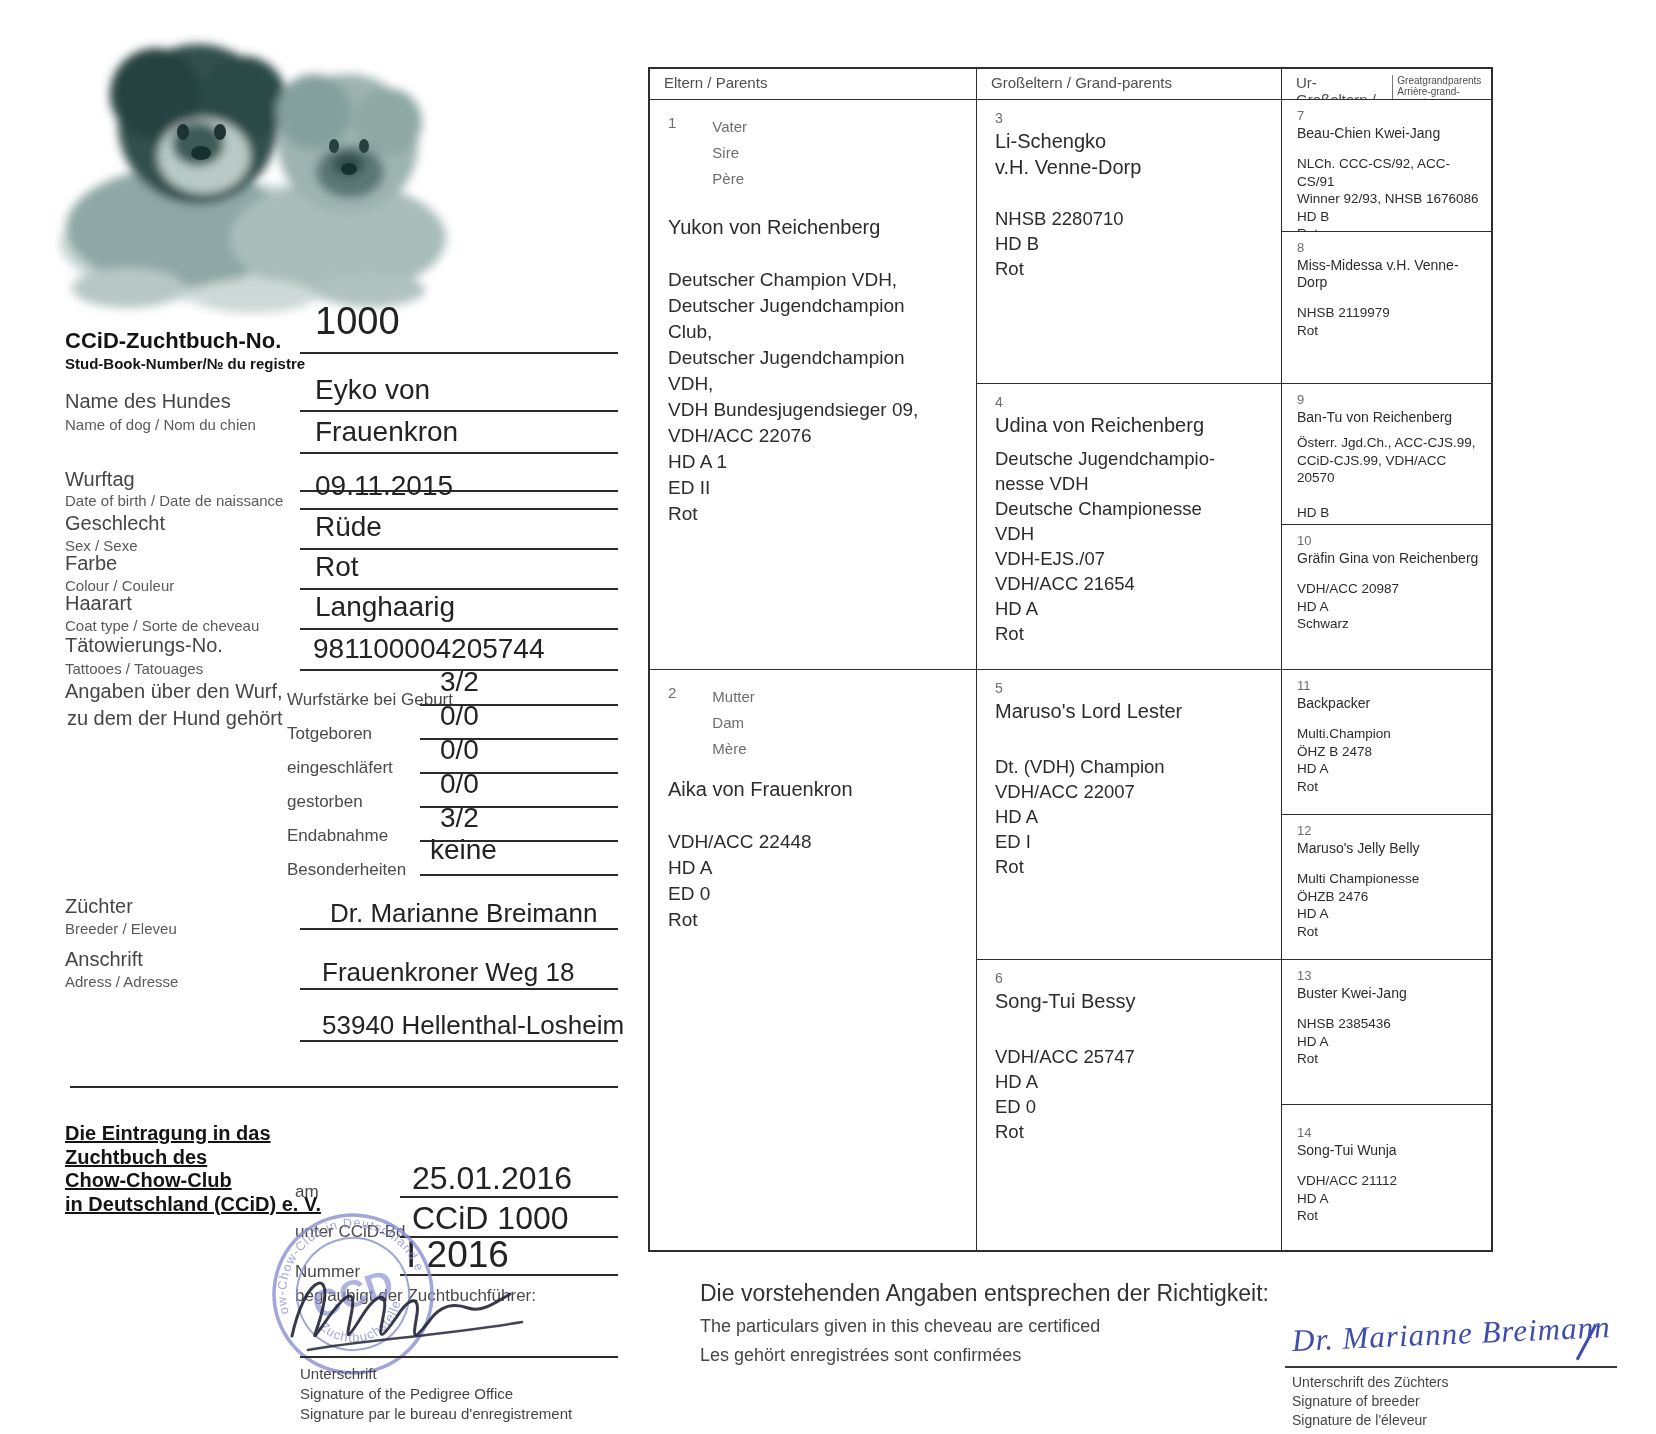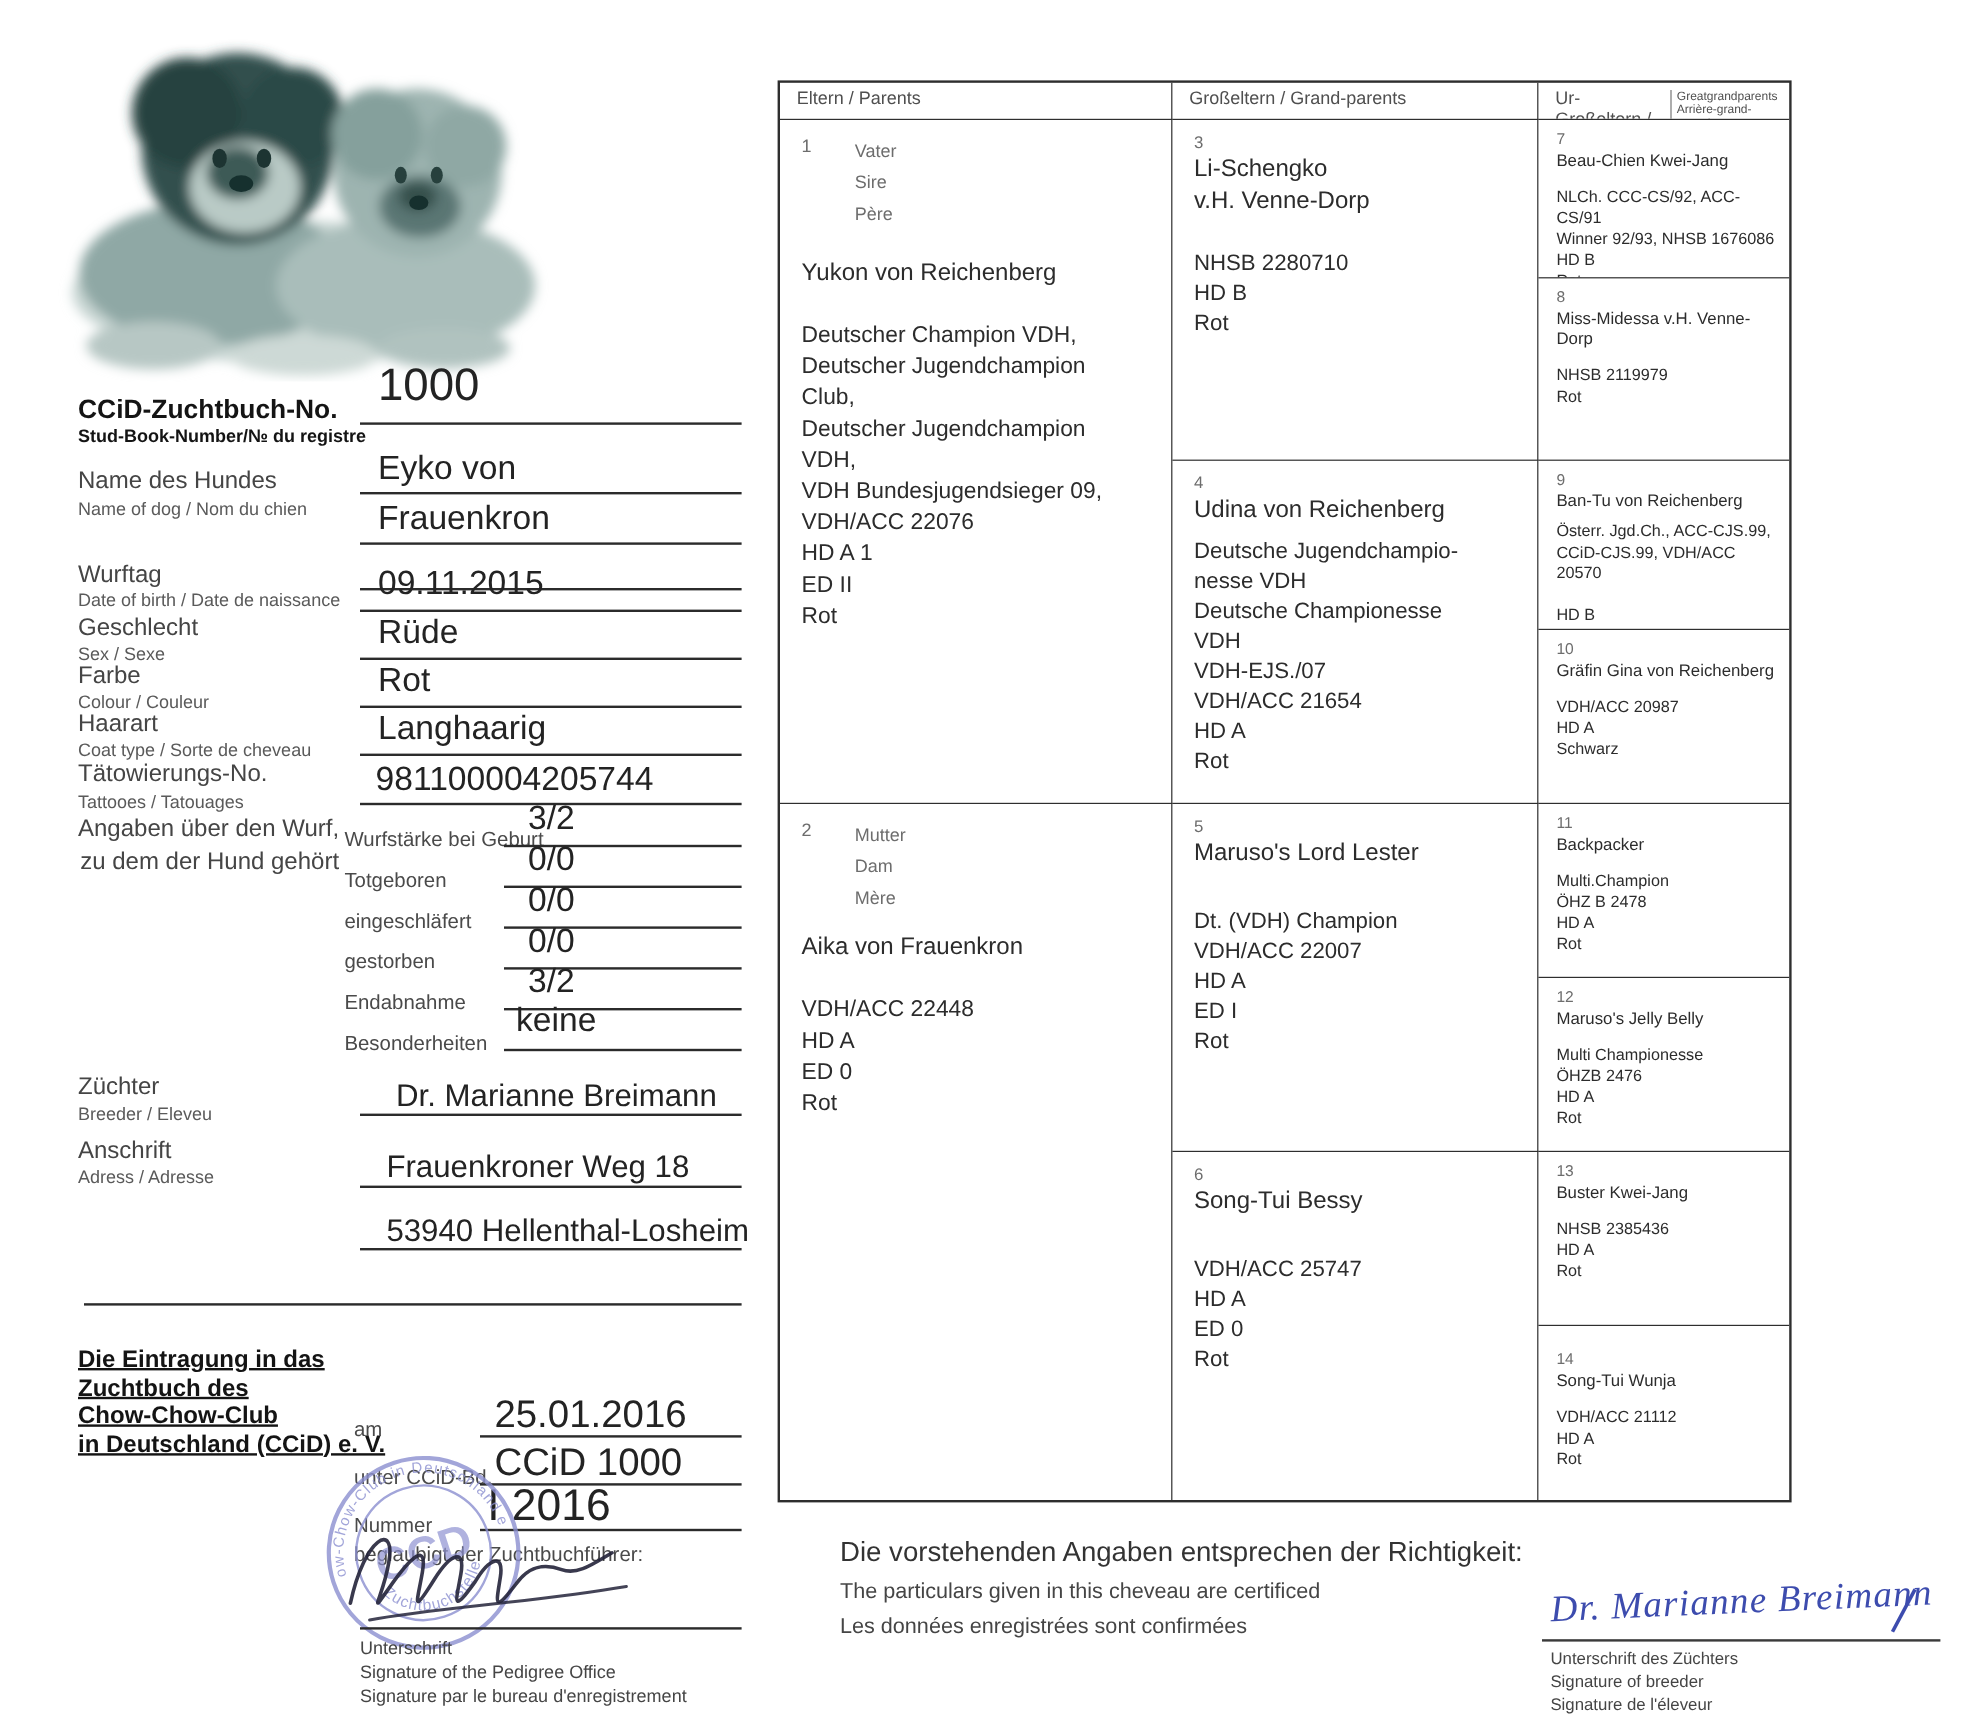--- a/index.html
+++ b/index.html
@@ -357,20 +357,20 @@
     <div class="pnum" style="margin-top:12px">14</div>
     <div class="pname">Song-Tui Wunja</div>
     <div class="pdetails">VDH/ACC 21112
 HD A
 Rot</div>
   </div>
 </div>
 
 <div class="abs" style="left:700px;top:1280px;font-size:23px;color:#333">Die vorstehenden Angaben entsprechen der Richtigkeit:</div>
 <div class="abs" style="left:700px;top:1316px;font-size:18px;color:#454545">The particulars given in this cheveau are certificed</div>
-<div class="abs" style="left:700px;top:1345px;font-size:18px;color:#454545">Les données enregistrées sont confirmées</div>
+<div class="abs" style="left:700px;top:1345px;font-size:18px;color:#454545">Les gehört enregistrées sont confirmées</div>
 
 <div class="abs hand" style="left:1292px;top:1316px">Dr. Marianne Breimann</div>
 <div class="abs" style="left:1585px;top:1322px;width:2.5px;height:40px;background:#3d4cae;transform:rotate(28deg)"></div>
 <div class="abs uline" style="left:1285px;top:1366px;width:332px;border-color:#3a3a3a"></div>
 <div class="abs caption" style="left:1292px;top:1373px;font-size:14px;line-height:19px">Unterschrift des Züchters
 Signature of breeder
 Signature de l'éleveur</div>
 
 </body></html>

